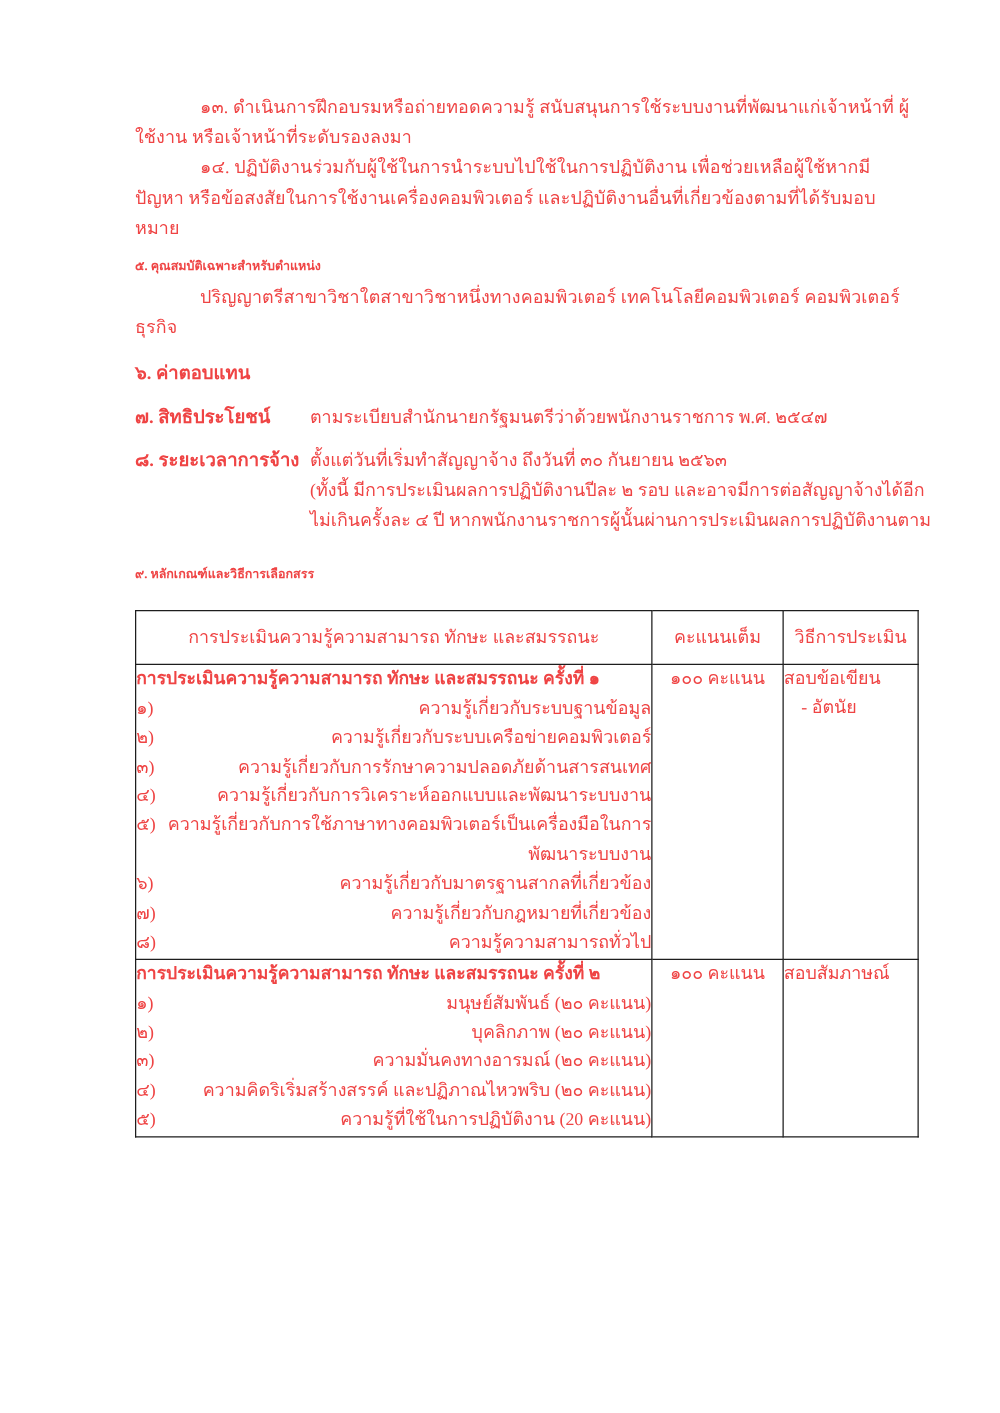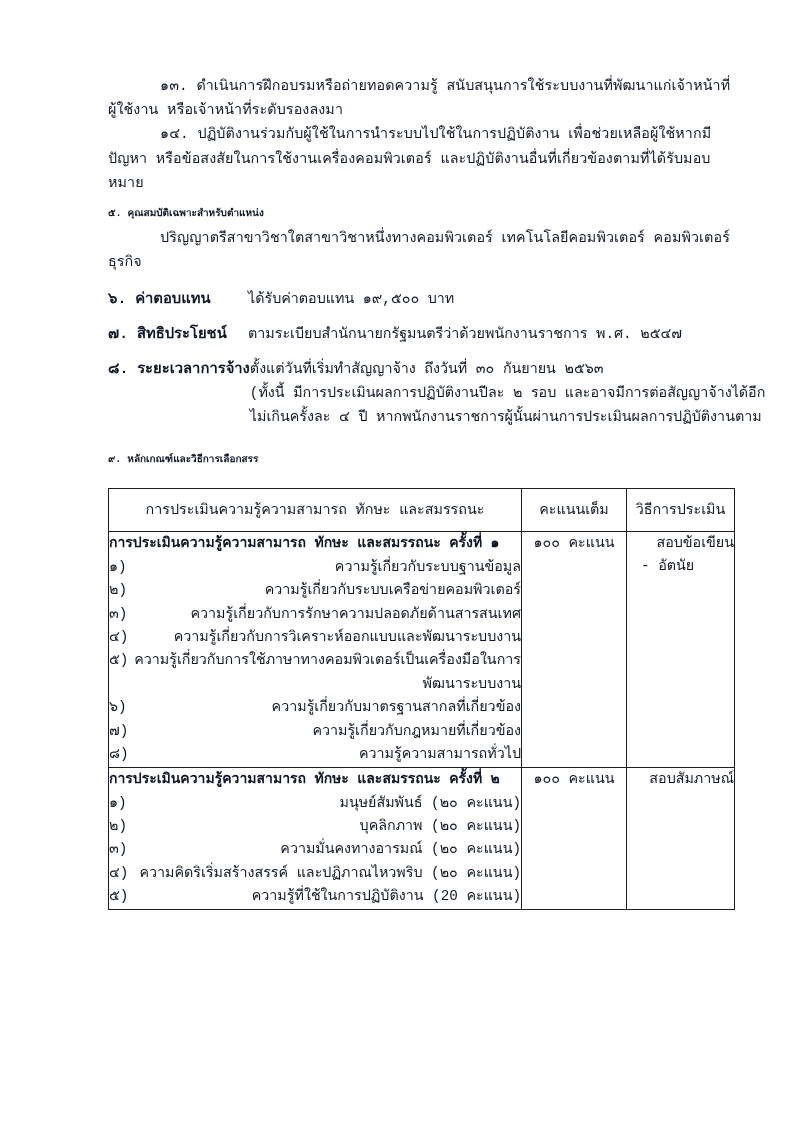--- a/index.html
+++ b/index.html
@@ -8,22 +8,22 @@
     padding: 0;
     background: #c8c8c8;
   }
   .page {
     position: relative;
     width: 800px;
     height: 1130px;
     margin: 0 auto;
     background: #ffffff;
     overflow: hidden;
-    font-family: Liberation Mono, monospace;
-    color: #0f172a;
+    font-family: Liberation Serif, serif;
+    color: #ef4444;
     box-sizing: border-box;
   }
   .content {
     position: absolute;
     left: 108px;
     top: 74px;
     width: 626px;
   }
 
   
@@ -95,21 +95,21 @@
   .cell-criteria {
     padding: 7px 8px 10px 9px;
   }
   .cell-score,
   .cell-method {
     padding: 8px 5px 10px;
     text-align: center;
     font-size: 14.3px;
     line-height: 23px;
   }
-  .cell-method .m-line { text-align: right; }
+  .cell-method .m-line { text-align: left; }
   .cell-method .m-sub {
     text-align: left;
     padding-left: 14px;
   }
   .row-title {
     font-size: 14px;
     font-weight: bold;
     line-height: 23px;
     margin: 0 0 1px 0;
   }
@@ -150,23 +150,20 @@
 
     <div class="gap-sm"></div>
 
     <div class="section-head">๕. คุณสมบัติเฉพาะสำหรับตำแหน่ง</div>
     <p class="para para-indent">ปริญญาตรีสาขาวิชาใตสาขาวิชาหนึ่งทางคอมพิวเตอร์ เทคโนโลยีคอมพิวเตอร์ คอมพิวเตอร์ธุรกิจ</p>
 
     <div class="gap-md"></div>
 
     <div class="lrow">
       <div class="lrow-label">๖. ค่าตอบแทน</div>
-      <div class="lrow-value">
-        <div>ได้รับค่าตอบแทน ๑๙,๕๐๐ บาท</div>
-      </div>
     </div>
 
     <div class="lrow">
       <div class="lrow-label">๗. สิทธิประโยชน์</div>
       <div class="lrow-value">
         <div>ตามระเบียบสำนักนายกรัฐมนตรีว่าด้วยพนักงานราชการ พ.ศ. ๒๕๔๗</div>
       </div>
     </div>
 
     <div class="lrow">

